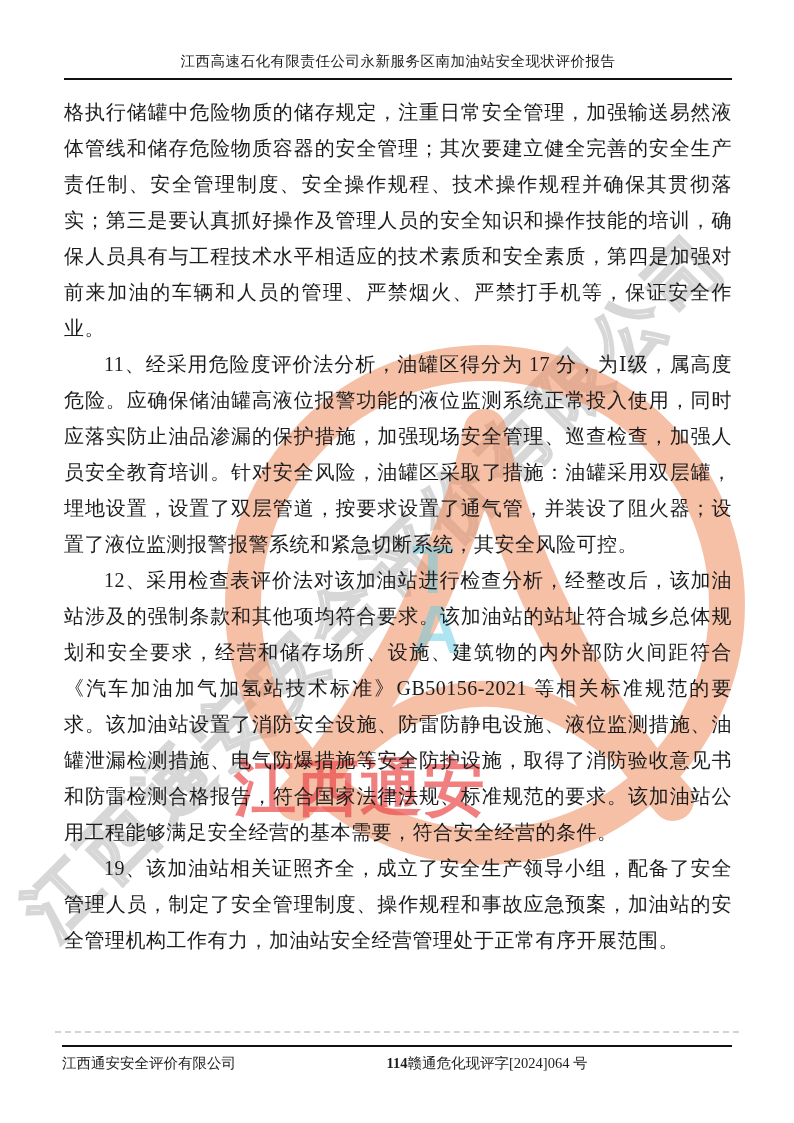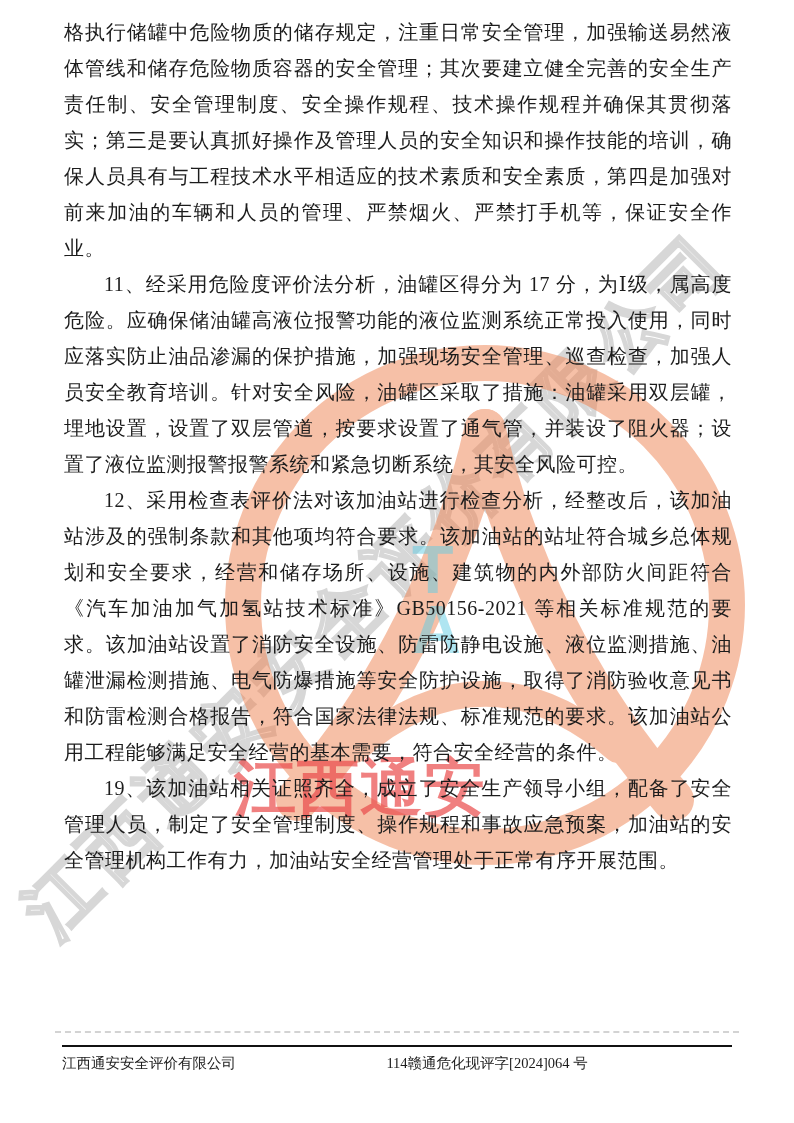--- a/index.html
+++ b/index.html
@@ -66,21 +66,21 @@
     border-top:2px dashed rgba(110,110,110,0.30);
   }
   .doc-footer{
     position:absolute;left:62px;top:1045px;width:670px;z-index:2;
     border-top:2px solid #111;
     padding-top:7px;
     display:flex;align-items:baseline;
     font-size:14.5px;
   }
   .doc-footer .f-left{flex:1;text-align:left;}
-  .doc-footer .f-center{flex:0 0 auto;text-align:center;}
+  .doc-footer .f-center{flex:0 0 auto;text-align:center;font-weight:bold;}
   .doc-footer .f-right{flex:1;text-align:left;}
 </style>
 </head>
 <body>
 
 <div class="page">
 
   <div class="wm-layer">
     <div class="wm-diagonal">江西通安安全评价有限公司</div>
 
@@ -91,20 +91,21 @@
       <path d="M150,420 C235,345 325,345 412,420" fill="none" stroke="#ef8352" stroke-width="26" stroke-linecap="round"></path>
     </svg>
 
     <div class="wm-monogram">TA</div>
 
     <div class="wm-red">江西通安</div>
   </div>
 
   <div class="content">
 
+    <div class="doc-header">江西高速石化有限责任公司永新服务区南加油站安全现状评价报告</div>
 
     <div class="body-text">
       <div class="para">格执行储罐中危险物质的储存规定，注重日常安全管理，加强输送易然液体管线和储存危险物质容器的安全管理；其次要建立健全完善的安全生产责任制、安全管理制度、安全操作规程、技术操作规程并确保其贯彻落实；第三是要认真抓好操作及管理人员的安全知识和操作技能的培训，确保人员具有与工程技术水平相适应的技术素质和安全素质，第四是加强对前来加油的车辆和人员的管理、严禁烟火、严禁打手机等，保证安全作业。</div>
       <div class="para indent">11、经采用危险度评价法分析，油罐区得分为 17 分，为Ⅰ级，属高度危险。应确保储油罐高液位报警功能的液位监测系统正常投入使用，同时应落实防止油品渗漏的保护措施，加强现场安全管理、巡查检查，加强人员安全教育培训。针对安全风险，油罐区采取了措施：油罐采用双层罐，埋地设置，设置了双层管道，按要求设置了通气管，并装设了阻火器；设置了液位监测报警报警系统和紧急切断系统，其安全风险可控。</div>
       <div class="para indent">12、采用检查表评价法对该加油站进行检查分析，经整改后，该加油站涉及的强制条款和其他项均符合要求。该加油站的站址符合城乡总体规划和安全要求，经营和储存场所、设施、建筑物的内外部防火间距符合《汽车加油加气加氢站技术标准》GB50156-2021 等相关标准规范的要求。该加油站设置了消防安全设施、防雷防静电设施、液位监测措施、油罐泄漏检测措施、电气防爆措施等安全防护设施，取得了消防验收意见书和防雷检测合格报告，符合国家法律法规、标准规范的要求。该加油站公用工程能够满足安全经营的基本需要，符合安全经营的条件。</div>
       <div class="para indent">19、该加油站相关证照齐全，成立了安全生产领导小组，配备了安全管理人员，制定了安全管理制度、操作规程和事故应急预案，加油站的安全管理机构工作有力，加油站安全经营管理处于正常有序开展范围。</div>
 
 
     </div>
 

